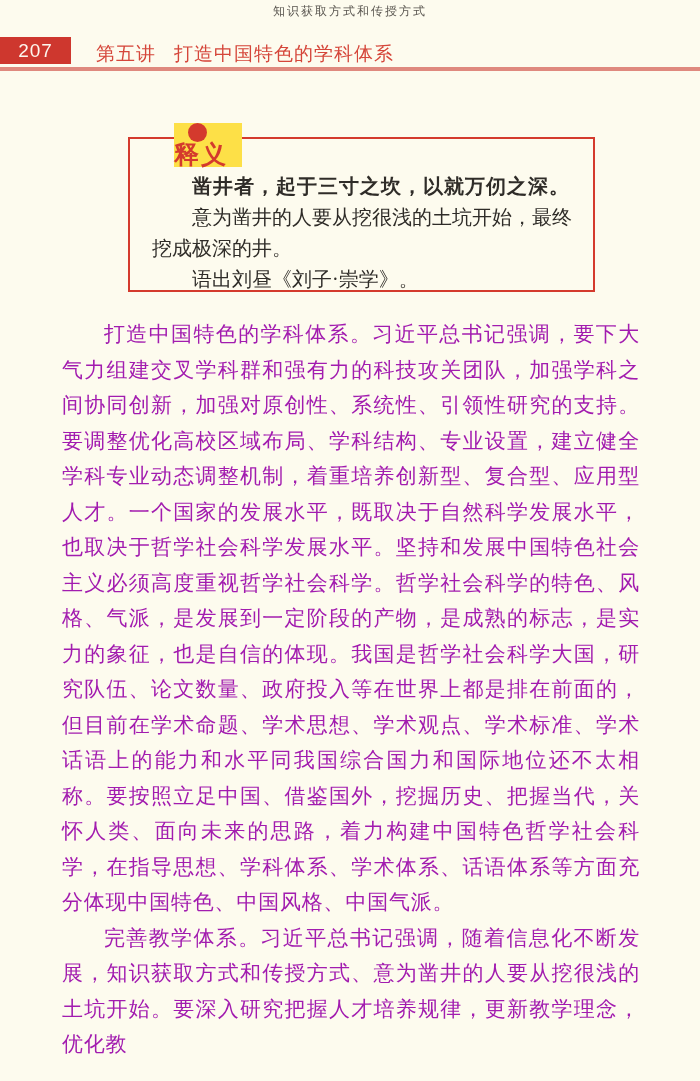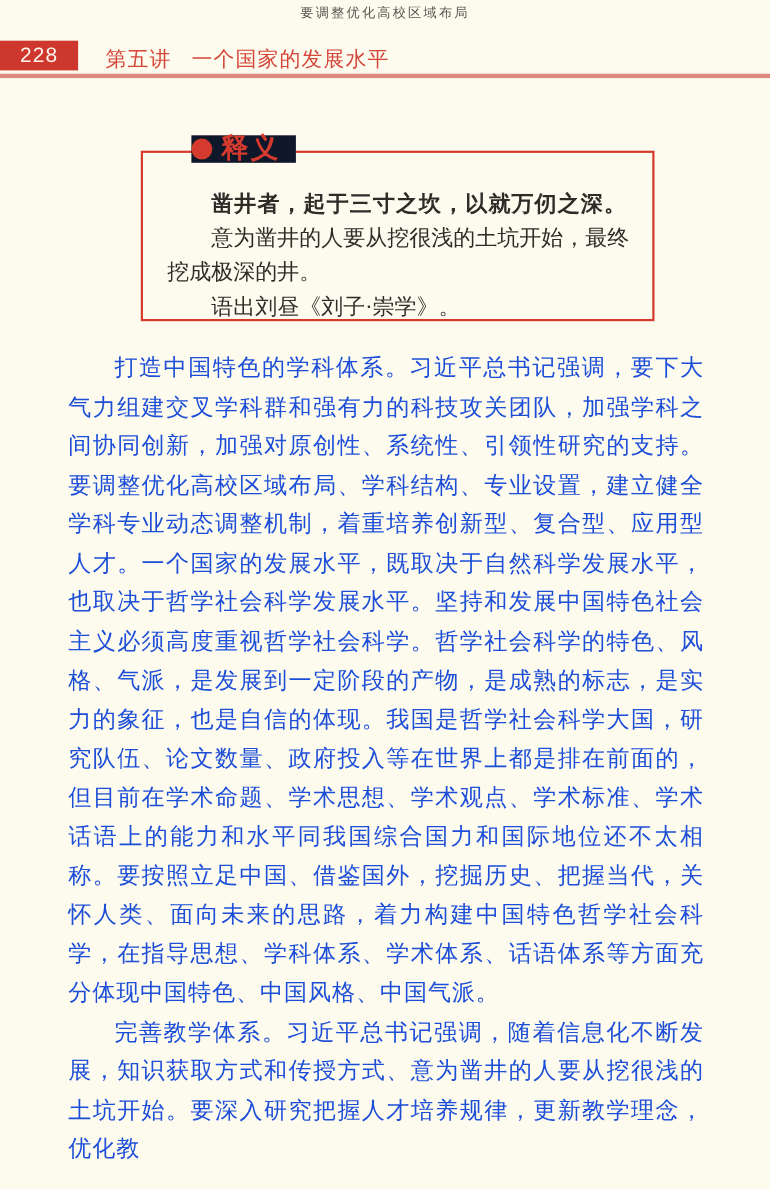--- a/index.html
+++ b/index.html
@@ -75,22 +75,23 @@
     height: 151px;
     border: 2px solid #d43a2d;
     box-sizing: content-box;
   }
   .shiyi-legend {
     position: absolute;
     top: -16px;
     left: 44px;
     display: flex;
     align-items: center;
-    background: #0f172a;
+    background: #fde047;
     padding: 0 14px 0 0;
+    flex-direction: column;
   }
   .shiyi-dot {
     width: 19px;
     height: 19px;
     border-radius: 50%;
     background: #d43a2d;
     margin-right: 8px;
     flex: 0 0 auto;
   }
   .shiyi-title {
@@ -120,34 +121,34 @@
     top: 317px;
     width: 578px;
   }
   .body-text p {
     margin: 0;
     font-size: 21px;
     line-height: 35.5px;
     letter-spacing: 0.8px;
     text-align: justify;
     text-indent: 2em;
-    color: #1d4ed8;
+    color: #a21caf;
   }
 </style>
 </head>
 <body>
 
-<div class="running-head">要调整优化高校区域布局</div>
+<div class="running-head">知识获取方式和传授方式</div>
 
 <div class="folio-box">
-  <span>228</span>
+  <span>207</span>
 </div>
 
 <div class="chapter-head">
-  <span class="chapter-label">第五讲</span><span>一个国家的发展水平</span>
+  <span class="chapter-label">第五讲</span><span>打造中国特色的学科体系</span>
 </div>
 
 <div class="head-rule"></div>
 
 <div class="shiyi-box">
   <div class="shiyi-legend">
     <span class="shiyi-dot"></span>
     <span class="shiyi-title">释义</span>
   </div>
   <div class="shiyi-content">

